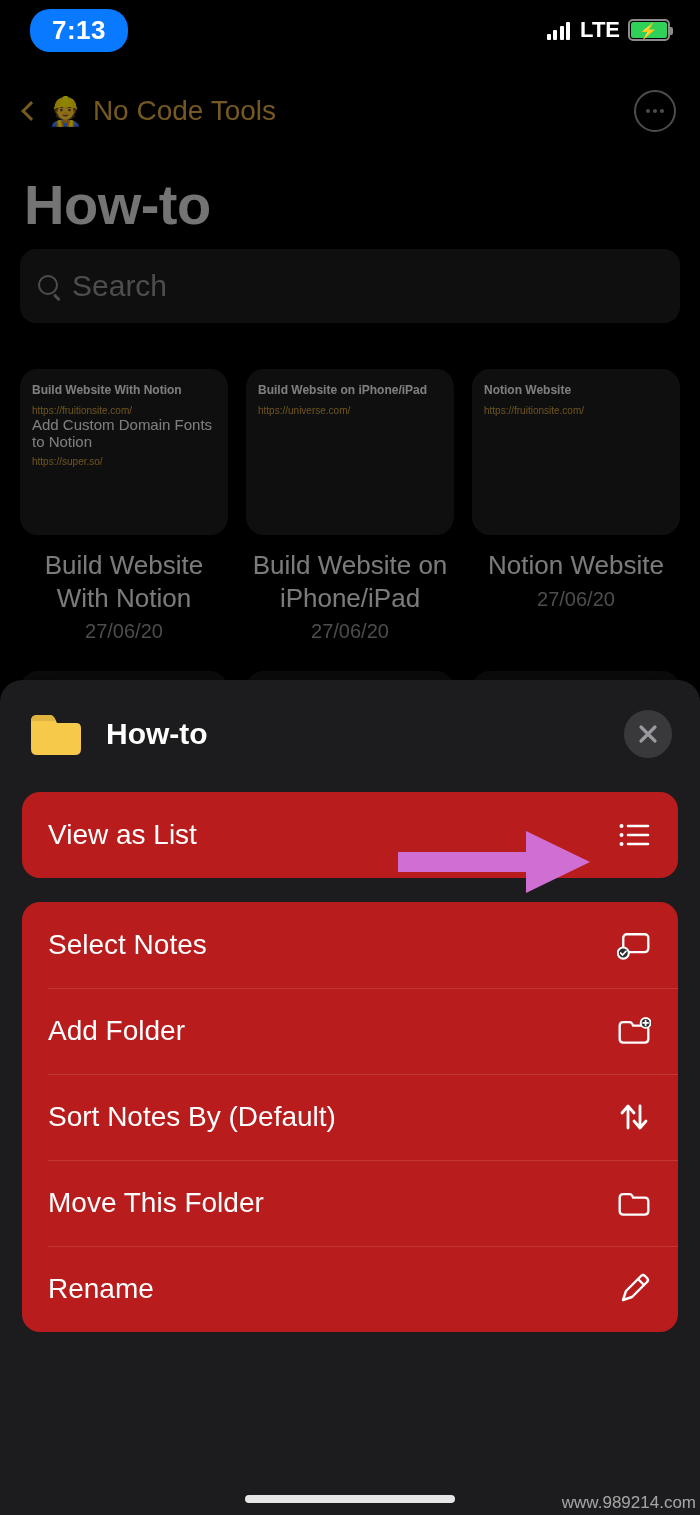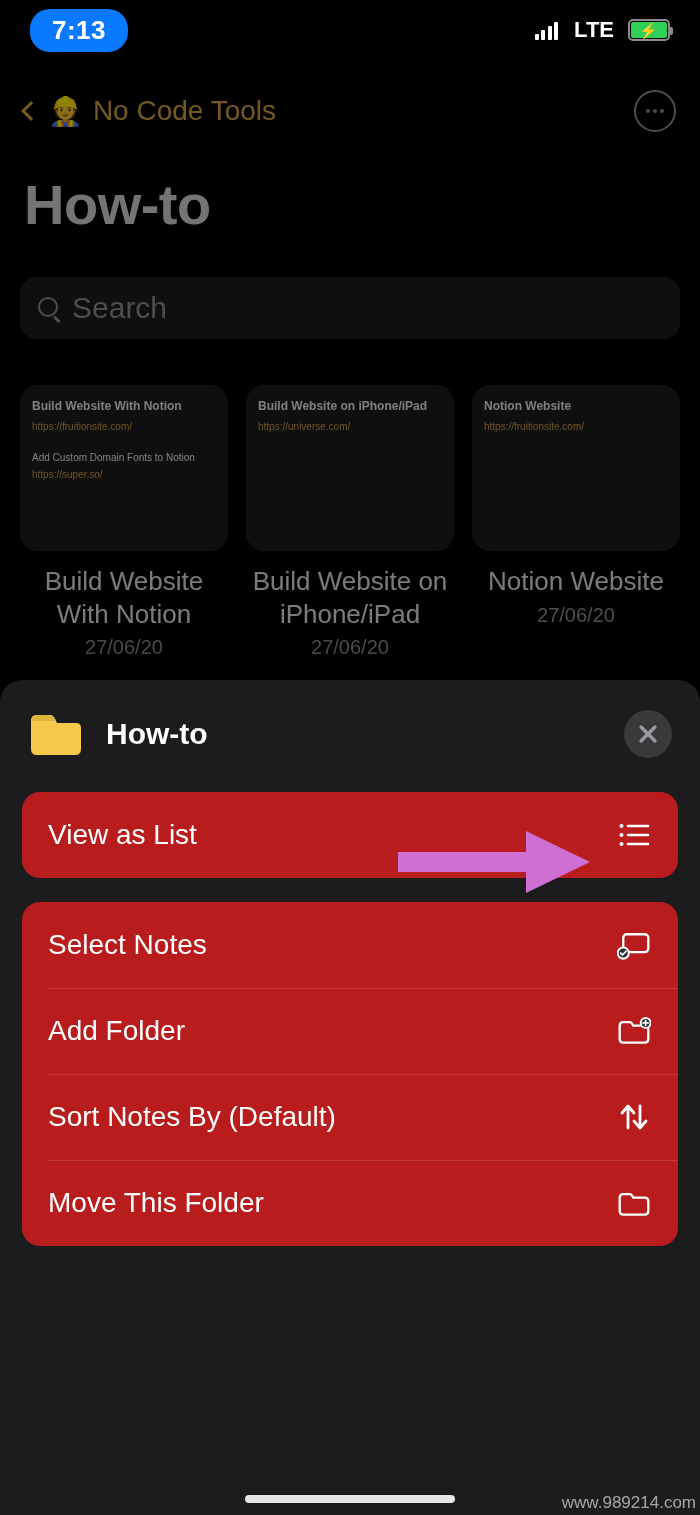--- a/index.html
+++ b/index.html
@@ -1,21 +1,21 @@
 <!DOCTYPE html>
 <html><head>
 <meta charset="utf-8">
 <style>
   * { margin: 0; padding: 0; box-sizing: border-box; font-family: -apple-system, "SF Pro Display", "Helvetica Neue", Helvetica, Arial, sans-serif; -webkit-font-smoothing: antialiased; }
   html, body { width: 700px; height: 1515px; background: #000; color: #fff; overflow: hidden; position: relative; }
 
   
   .status-bar { position: absolute; top: 0; left: 0; right: 0; height: 60px; display: flex; align-items: center; justify-content: space-between; padding: 0 30px; }
   .time-pill { background: #0979ff; color: #fff; border-radius: 20px; padding: 6px 22px; font-size: 26px; font-weight: 600; letter-spacing: 0.5px; }
-  .status-right { display: flex; align-items: center; gap: 12px; text-align: right; }
+  .status-right { display: flex; align-items: center; gap: 6px; text-align: right; }
   .signal { display: flex; align-items: flex-end; gap: 2.5px; height: 20px; }
   .signal span { width: 4px; background: #fff; border-radius: 1px; }
   .signal span:nth-child(1){height:6px;} .signal span:nth-child(2){height:10px;} .signal span:nth-child(3){height:14px;} .signal span:nth-child(4){height:18px;}
   .lte { font-size: 22px; font-weight: 600; color: #fff; margin: 0 2px 0 4px; }
   .battery { position: relative; width: 42px; height: 22px; border: 2px solid rgba(255,255,255,0.55); border-radius: 5px; display:flex; align-items:center; }
   .battery::after { content:""; position:absolute; right:-5px; top:6px; width:3px; height:8px; background:rgba(255,255,255,0.55); border-radius:0 2px 2px 0; }
   .battery .fill { background:#30d158; height:16px; width:36px; margin:0 1px; border-radius:2.5px; display:flex; align-items:center; justify-content:center; }
   .battery .bolt { color:#000; font-size:15px; line-height:1; }
 
   
@@ -23,33 +23,33 @@
   .breadcrumb { display:flex; align-items:center; justify-content:space-between; padding:30px 4px 16px; }
   .breadcrumb-left { display:flex; align-items:center; gap:10px; color:#d6a23c; }
   .chev-back { width:14px; height:14px; border-left:3.5px solid #d6a23c; border-bottom:3.5px solid #d6a23c; transform:rotate(45deg); }
   .emoji-person { font-size:28px; }
   .breadcrumb-title { font-size:28px; font-weight:400; }
   .more-circle { width:42px; height:42px; border-radius:50%; border:2.5px solid #8d8d8c; display:flex; align-items:center; justify-content:center; gap:3px; }
   .more-circle span { width:4px;height:4px;border-radius:50%;background:#8d8d8c;display:block; }
 
   .page-title { font-size:56px; font-weight:700; color:#d4d4d4; padding-left:4px; margin-top:24px; letter-spacing:-0.5px; }
 
-  .search-bar { margin-top:40px; background:#1c1c1e; border-radius:16px; height:62px; display:flex; align-items:center; padding:0 18px; gap:12px; }
+  .search-bar { margin-top:12px; background:#1c1c1e; border-radius:16px; height:74px; display:flex; align-items:center; padding:0 18px; gap:12px; }
   .search-icon { width:22px; height:22px; position:relative; }
   .search-icon::before { content:""; position:absolute; width:16px; height:16px; border:2.5px solid #8d8d8c; border-radius:50%; }
   .search-icon::after { content:""; position:absolute; width:8px; height:2.5px; background:#8d8d8c; bottom:-1px; right:-1px; transform:rotate(45deg); border-radius:2px; }
   .search-bar input { background:transparent; border:none; outline:none; color:#8d8d8c; font-size:30px; flex:1; }
   .search-bar input::placeholder { color:#8d8d8c; }
 
   .notes-grid { display:flex; gap:18px; margin-top:46px; }
   .note-card { flex:1; display:flex; flex-direction:column; align-items:center; }
   .note-thumb { width:100%; height:166px; background:#1c1c1e; border-radius:18px; padding:14px 12px; font-size:11px; overflow:hidden; }
   .note-thumb .th-title { color:#e6e6e6; font-weight:600; font-size:12px; line-height:1.3; }
   .note-thumb .th-link { color:#c99a3a; font-size:10px; margin-top:6px; white-space:nowrap; overflow:hidden; text-overflow:ellipsis; }
-  .note-thumb .th-line { color:#e6e6e6; font-size:10px; margin-top:20px; }
+  .note-thumb .th-line { color:#e6e6e6; font-size:15px; margin-top:0; }
   .note-title { color:#e0e0e0; font-size:26px; text-align:center; margin-top:14px; line-height:1.25; }
   .note-date  { color:#8d8d8c; font-size:20px; text-align:center; margin-top:6px; }
 
   .notes-grid2 { display:flex; gap:18px; margin-top:28px; height:20px; }
   .notes-grid2 .stub { flex:1; height:60px; background:#1c1c1e; border-radius:18px; }
 
   
   .sheet { position:absolute; left:0; right:0; bottom:0; height:835px; background:#1c1c1e; border-radius:22px 22px 0 0; padding:30px 22px 0; box-shadow:0 -4px 40px rgba(0,0,0,0.6); }
   .sheet-header { display:flex; align-items:center; justify-content:space-between; padding:0 6px 34px; }
   .sheet-header-left { display:flex; align-items:center; gap:22px; }
@@ -225,20 +225,29 @@
       </span>
     </div>
     <div class="menu-item">
       <span class="menu-label">Move This Folder</span>
       <span class="menu-icon">
         <svg viewBox="0 0 38 34">
             <path d="M3 11 Q3 7 7 7 L14 7 Q16 7 17 9 L18 11 L31 11 Q35 11 35 15 L35 26 Q35 30 31 30 L7 30 Q3 30 3 26 Z" stroke="#fff" stroke-width="2.6" fill="none"></path>
           </svg>
       </span>
     </div>
+    <div class="menu-item">
+      <span class="menu-label">Rename</span>
+      <span class="menu-icon">
+        <svg viewBox="0 0 34 34">
+            <path d="M6 28 L9 19 L24 4 Q26 2 28 4 L30 6 Q32 8 30 10 L15 25 Z" stroke="#fff" stroke-width="2.4" fill="none" stroke-linejoin="round"></path>
+            <line x1="21" y1="7" x2="27" y2="13" stroke="#fff" stroke-width="2.4"></line>
+          </svg>
+      </span>
+    </div>
   </div>
 </div>
 
 <div class="arrow-overlay" style="left:398px; top:826px;">
   <svg width="200" height="70" viewBox="0 0 200 70">
     <g fill="#cf6fd4">
       <rect x="0" y="26" width="132" height="20"></rect>
       <polygon points="128,5 192,36 128,67"></polygon>
     </g>
   </svg>

